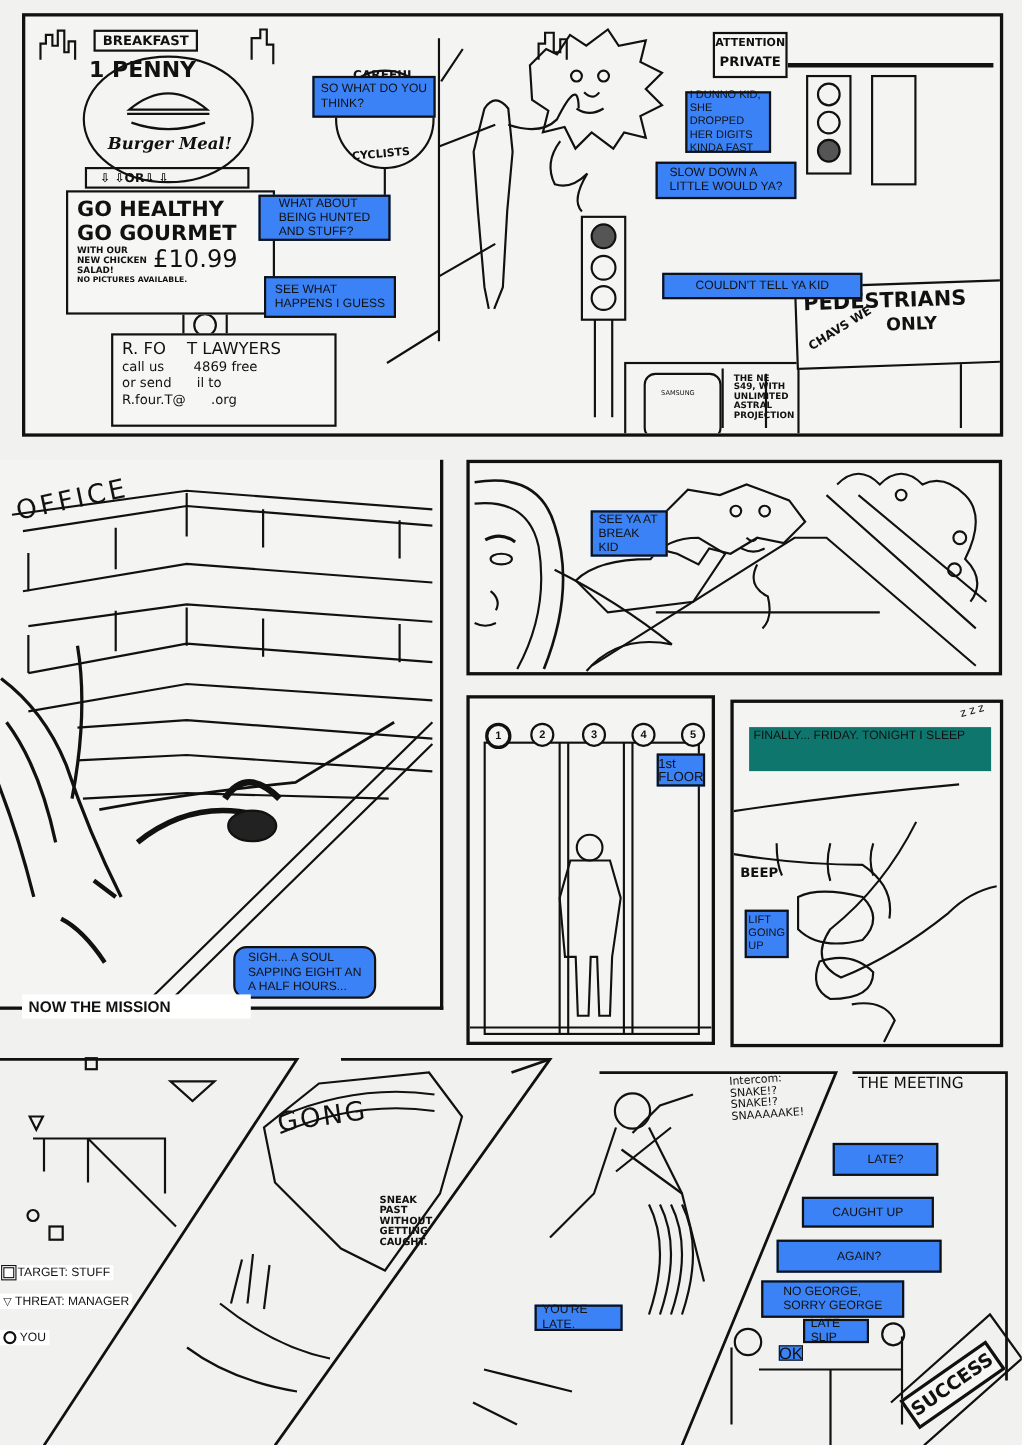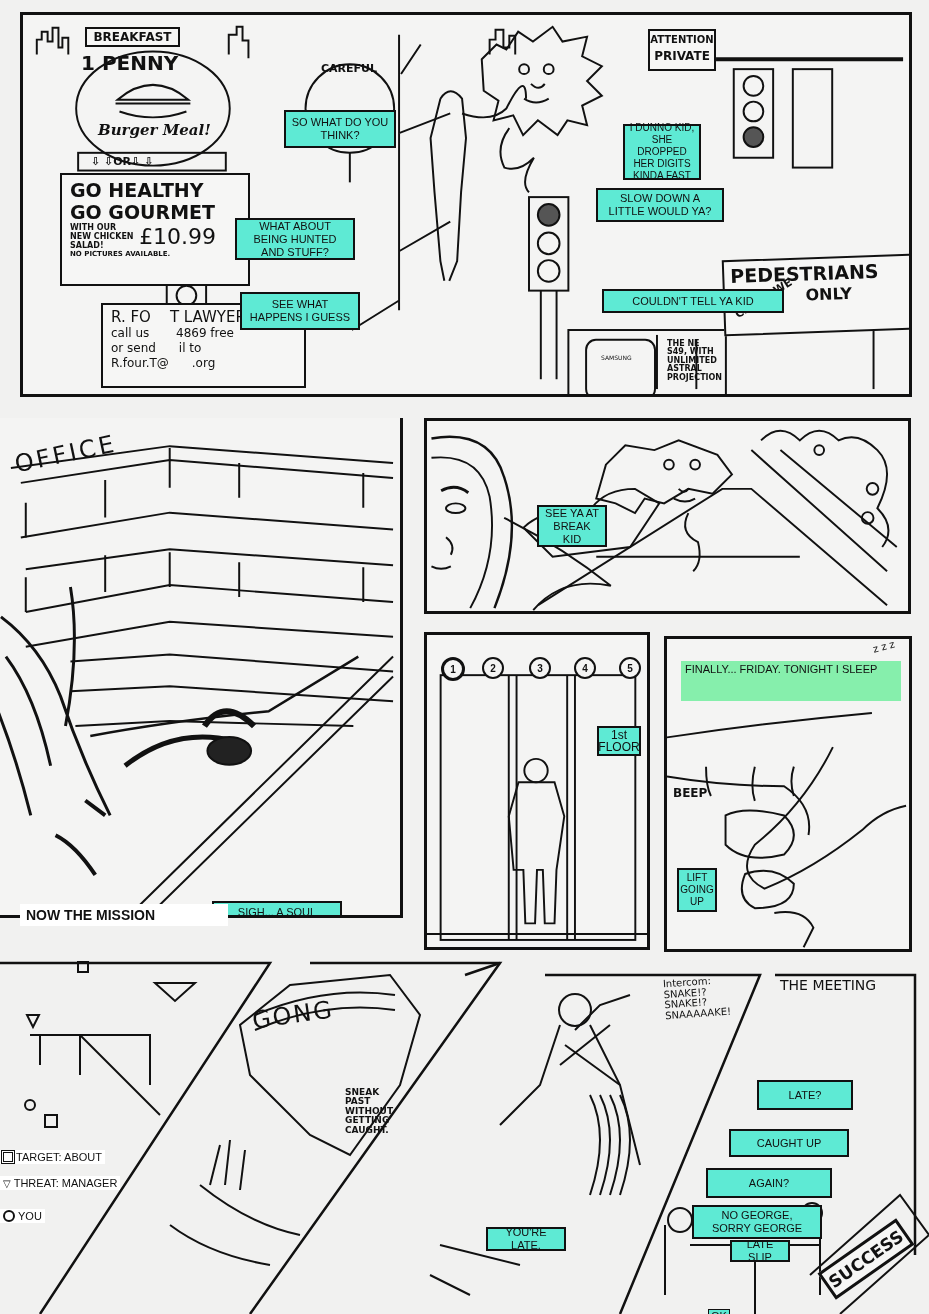--- a/index.html
+++ b/index.html
@@ -1,23 +1,23 @@
 <!DOCTYPE html>
 <html><head>
 <meta charset="utf-8">
 <style>
   html, body { margin:0; padding:0; }
   body { width:929px; height:1314px; background:#f2f2f2; position:relative; overflow:hidden;
          font-family:"Liberation Sans", sans-serif; color:#111; }
   .page { position:absolute; inset:0; background:#f1f1f0; }
   .panel { position:absolute; border:3px solid #111; background:#f4f4f3; overflow:hidden; box-sizing:border-box; }
   svg.art { position:absolute; left:0; top:0; width:100%; height:100%; }
-  .bubble { position:absolute; background:#5eead4; border:2px solid #111; font-size:11px; line-height:13px;
-            text-align:center; padding:3px 5px; box-sizing:border-box; display:flex; align-items:center; justify-content:center; white-space:pre-line;margin-top:41px; }
-  .caption { position:absolute; background:#86efac; font-size:11px; padding:2px 4px; white-space:pre-line; }
+  .bubble { position:absolute; background:#3b82f6; border:2px solid #111; font-size:11px; line-height:13px;
+            text-align:left; padding:3px 5px; box-sizing:border-box; display:flex; align-items:center; justify-content:center; white-space:pre-line; }
+  .caption { position:absolute; background:#0f766e; font-size:11px; padding:2px 4px; white-space:pre-line; }
   .hand { position:absolute; font-family:"DejaVu Sans", sans-serif; font-weight:bold; color:#111; white-space:pre-line; line-height:1.05; }
   .sign { position:absolute; border:2px solid #111; background:#f6f6f5; font-family:"DejaVu Sans", sans-serif; font-weight:bold; text-align:center; box-sizing:border-box; }
   .legend-row { position:absolute; font-size:11px; background:#fff; padding:1px 3px; display:flex; align-items:center; gap:3px; }
   .title-box { position:absolute; background:#fff; font-weight:bold; font-size:14px; padding:3px 6px; }
   .floor-btn { position:absolute; width:18px; height:18px; border:2px solid #111; border-radius:50%; font-size:10px; font-weight:bold;
                display:flex; align-items:center; justify-content:center; background:#f4f4f3; }
 </style>
 </head>
 <body>
 
@@ -150,21 +150,21 @@
 
       <path d="M95 320 q80 -15 180 -25 L365 240" stroke-width="2.5"></path>
       <path d="M130 350 q50 -40 110 -25" stroke-width="5"></path>
       <ellipse cx="235" cy="335" rx="22" ry="14" fill="#222"></ellipse>
       <path d="M210 310 q20 -30 50 0" stroke-width="6"></path>
 
       <path d="M140 495 L400 240 M160 495 L400 260"></path>
       <path d="M110 400 l-20 -15 M60 420 q20 10 40 40" stroke-width="4"></path>
     </svg>
     <div class="hand" style="left:18px;top:24px;font-size:24px;font-weight:normal;transform:rotate(-12deg);letter-spacing:3px;">OFFICE</div>
-    <div class="bubble" style="left:216px;top:442px;width:130px;height:48px;">SIGH... A SOUL
+    <div class="bubble" style="left:216px;top:442px;width:130px;height:48px;border-radius:12px;">SIGH... A SOUL
 SAPPING EIGHT AN
 A HALF HOURS...</div>
   </div>
 
   <div class="panel" style="left:424px;top:418px;width:487px;height:196px;">
     <svg class="art" viewBox="0 0 487 196" fill="none" stroke="#111" stroke-width="2">
       <path d="M0 18 q60 -10 75 40 q20 60 -10 135" stroke-width="2.5"></path>
       <path d="M0 38 q50 -5 60 40 q10 60 -20 115"></path>
       <ellipse cx="25" cy="90" rx="10" ry="5"></ellipse>
       <path d="M10 72 q15 -8 28 2" stroke-width="3"></path>
@@ -263,21 +263,21 @@
     <path d="M690 290 L820 290 M755 290 L755 359" stroke-width="2"></path>
     <path d="M665 270 l0 70 M820 260 l0 80" stroke-width="2"></path>
     <circle cx="680" cy="265" r="12" stroke-width="2"></circle>
     <circle cx="812" cy="258" r="10" stroke-width="2"></circle>
     <path d="M810 320 L900 240 L929 280 L840 359" stroke-width="2"></path>
   </svg>
 
   <div>
     <div class="legend-row" style="left:0px;top:1150px;">
       <span style="display:inline-block;width:8px;height:8px;border:1.5px solid #111;outline:1px solid #111;outline-offset:1px;"></span>
-      <span>TARGET: ABOUT</span>
+      <span>TARGET: STUFF</span>
     </div>
     <div class="legend-row" style="left:0px;top:1176px;">
       <span style="font-size:10px;">▽</span>
       <span>THREAT: MANAGER</span>
     </div>
     <div class="legend-row" style="left:0px;top:1209px;">
       <span style="display:inline-block;width:8px;height:8px;border:2px solid #111;border-radius:50%;"></span>
       <span>YOU</span>
     </div>
   </div>
@@ -291,20 +291,20 @@
 
   <div class="hand" style="left:664px;top:977px;font-size:10px;font-weight:normal;transform:rotate(-4deg);">Intercom:
 SNAKE!?
 SNAKE!?
 SNAAAAAKE!</div>
   <div class="bubble" style="left:486px;top:1186px;width:80px;height:24px;">YOU'RE LATE.</div>
 
   <div class="hand" style="left:780px;top:978px;font-size:14px;font-weight:normal;">THE MEETING</div>
   <div class="bubble" style="left:757px;top:1039px;width:96px;height:30px;">LATE?</div>
   <div class="bubble" style="left:729px;top:1088px;width:120px;height:28px;">CAUGHT UP</div>
-  <div class="bubble" style="left:706px;top:1127px;width:126px;height:30px;">AGAIN?</div>
+  <div class="bubble" style="left:706px;top:1127px;width:150px;height:30px;">AGAIN?</div>
   <div class="bubble" style="left:692px;top:1164px;width:130px;height:34px;">NO GEORGE,
 SORRY GEORGE</div>
   <div class="bubble" style="left:730px;top:1199px;width:60px;height:22px;">LATE SLIP</div>
-  <div class="bubble" style="left:708px;top:1268px;width:22px;height:14px;font-size:11px;padding:0;border-width:1px;">OK</div>
+  <div class="bubble" style="left:708px;top:1223px;width:22px;height:14px;font-size:15px;padding:0;border-width:1px;">OK</div>
   <div class="sign" style="left:818px;top:1243px;width:96px;height:32px;font-size:17px;line-height:26px;transform:rotate(-35deg);border-width:3px;">SUCCESS</div>
 
 </div>
 
 </body></html>

